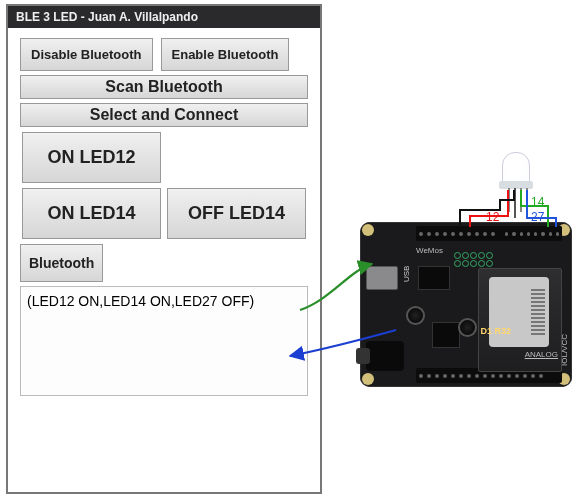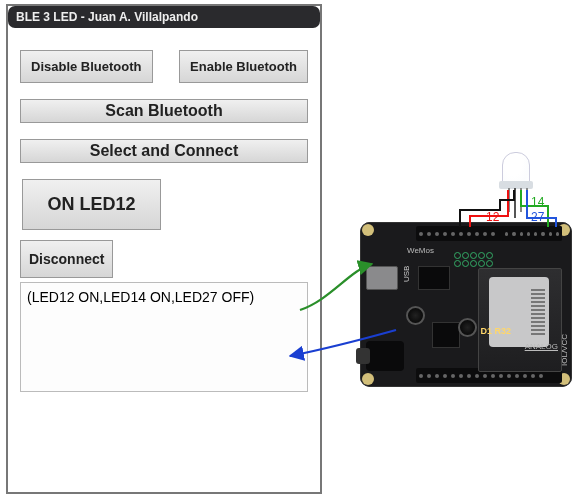--- a/index.html
+++ b/index.html
@@ -20,26 +20,25 @@
     border: 2px solid #777;
     background: #fff;
     box-sizing: border-box;
   }
   .titlebar {
     background: #2a2a2d;
     color: #eee;
     font-size: 12px;
     font-weight: bold;
     padding: 4px 8px;
-    border-radius: 7px;
   }
   .content {
     padding: 6px 12px;
   }
-  .row { display: flex; gap: 8px; justify-content: space-between; margin: 16px 0; }
+  .row { display: flex; gap: 8px; justify-content: flex-start; margin: 4px 0; }
   .btn {
     font-family: Arial, Helvetica, sans-serif;
     font-size: 13px;
     font-weight: bold;
     color: #222;
     background: linear-gradient(#f0f0f0, #d6d6d6);
     border: 1px solid #999;
     padding: 6px 10px;
     cursor: pointer;
   }
@@ -191,25 +190,27 @@
         <button class="btn btn-wide">Scan Bluetooth</button>
       </div>
     <div class="row">
         <button class="btn btn-wide">Select and Connect</button>
       </div>
 
     <div class="row2">
       <button class="btn btn-half">ON LED12</button>
     </div>
     <div class="row2">
+      <button class="btn btn-half">ON LED14</button>
+      <button class="btn btn-half">OFF LED14</button>
     </div>
 
 
     <div style="margin-top:4px;">
-      <button class="btn btn-disc">Disconnect</button>
+      <button class="btn btn-disc">Bluetooth</button>
     </div>
 
     <div class="status">
       <span>(LED12 ON,LED14 ON,LED27 OFF)</span>
     </div>
   </div>
 </div>
 
 <div class="board">
   <span class="corner tl"></span>
@@ -272,23 +273,23 @@
     <span></span>
       <span></span>
       <span></span>
       <span></span>
       <span></span>
   </div>
   <div class="module">
     <div class="shield"></div>
   </div>
   <div class="silkA" style="right:61px; top:104px;">D1 R32</div>
-  <div class="silkW" style="left:47px; top:24px;">WeMos</div>
+  <div class="silkW" style="left:56px; top:24px;">WeMos</div>
   <div class="silkW" style="right:12px; top:112px; transform:rotate(-90deg); transform-origin:right top;">IOL/VCC</div>
-  <div class="silkW" style="right:14px; bottom:36px;text-decoration:underline;">ANALOG</div>
+  <div class="silkW" style="right:14px; bottom:28px;text-decoration:underline;">ANALOG</div>
 </div>
 
 <div class="ledpkg"></div>
 <div class="lead l1"></div>
 <div class="lead l2"></div>
 <div class="lead l3"></div>
 <div class="lead l4"></div>
 
 <span class="pinlabel" style="left: 486px; top: 210px; color: rgb(238, 17, 17);">12</span>
 <span class="pinlabel" style="left: 531px; top: 195px; color: rgb(34, 170, 34);">14</span>

